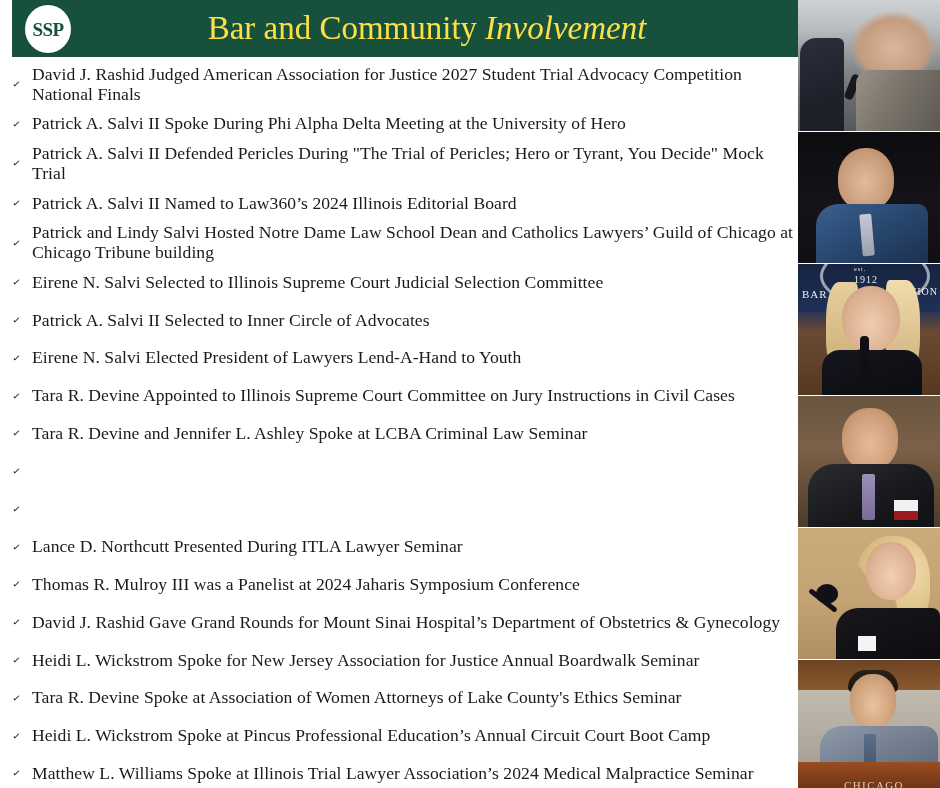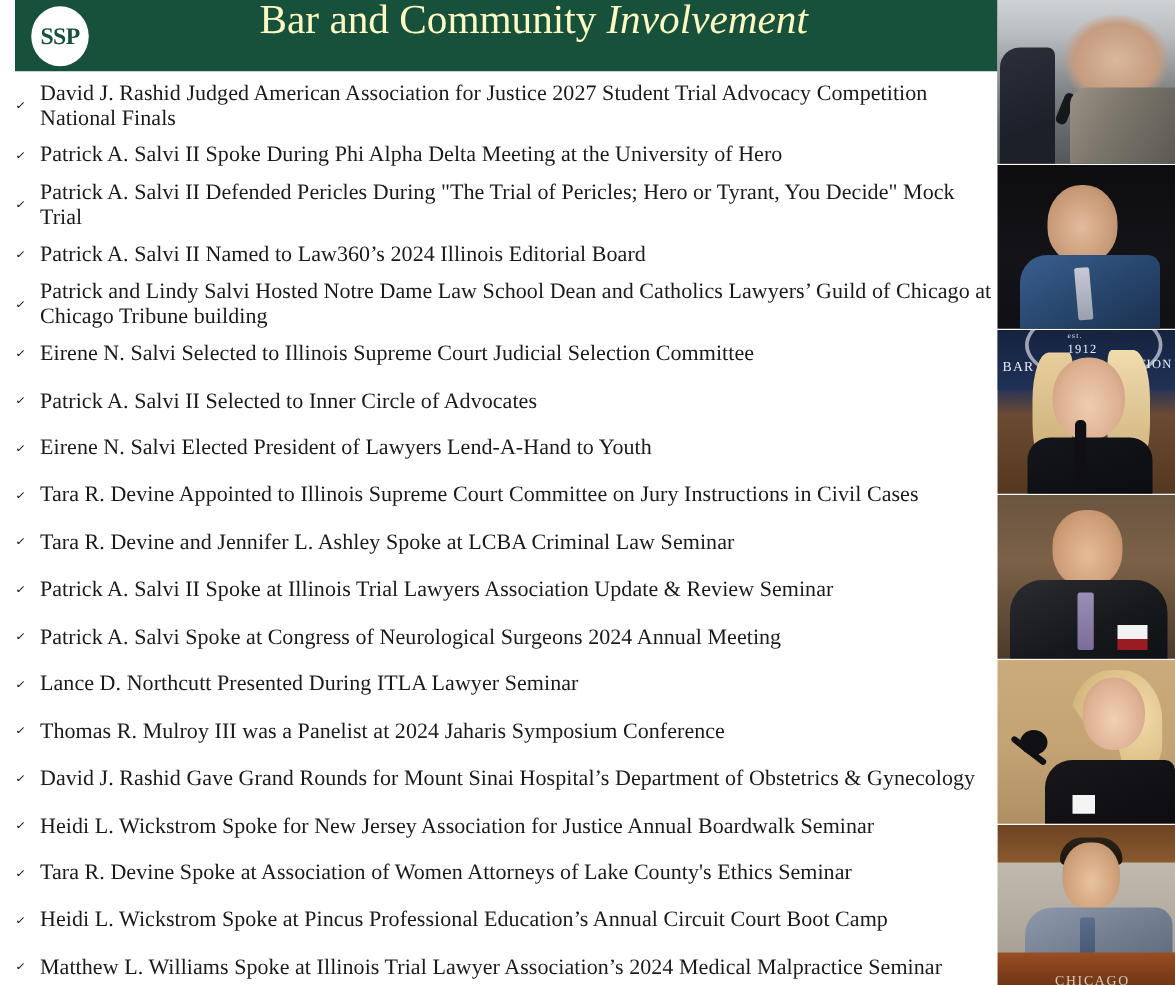--- a/index.html
+++ b/index.html
@@ -48,23 +48,23 @@
     letter-spacing: -0.5px;
     line-height: 1;
   }
   .header-title {
     position: absolute;
     left: 0;
     top: 0;
     width: 798px;
     height: 57px;
     display: flex;
-    align-items: flex-start;
+    align-items: center;
     justify-content: center;
-    color: #fef9c3;
+    color: #fde047;
     font-size: 33px;
     line-height: 1;
     white-space: nowrap;
     padding-left: 32px;
     box-sizing: border-box;
   }
   .header-title .em {
     font-style: italic;
     padding-left: 8px;
   }
@@ -348,25 +348,23 @@
       <div class="bullet-row" style="min-height: 37.7895px;">
         <span class="bullet-mark">✓</span>
         <span class="bullet-text">Tara R. Devine Appointed to Illinois Supreme Court Committee on Jury Instructions in Civil Cases</span>
       </div>
       <div class="bullet-row" style="min-height: 37.7895px;">
         <span class="bullet-mark">✓</span>
         <span class="bullet-text">Tara R. Devine and Jennifer L. Ashley Spoke at LCBA Criminal Law Seminar</span>
       </div>
       <div class="bullet-row" style="min-height: 37.7895px;">
         <span class="bullet-mark">✓</span>
-        <span class="bullet-text">Patrick A. Salvi II Spoke at Illinois Trial Lawyers Association Update &amp; Review Seminar</span>
-      </div>
-      <div class="bullet-row" style="min-height: 37.7895px;">
-        <span class="bullet-mark">✓</span>
-        <span class="bullet-text">Patrick A. Salvi Spoke at Congress of Neurological Surgeons 2024 Annual Meeting</span>
+      </div>
+      <div class="bullet-row" style="min-height: 37.7895px;">
+        <span class="bullet-mark">✓</span>
       </div>
       <div class="bullet-row" style="min-height: 37.7895px;">
         <span class="bullet-mark">✓</span>
         <span class="bullet-text">Lance D. Northcutt Presented During ITLA Lawyer Seminar</span>
       </div>
       <div class="bullet-row" style="min-height: 37.7895px;">
         <span class="bullet-mark">✓</span>
         <span class="bullet-text">Thomas R. Mulroy III was a Panelist at 2024 Jaharis Symposium Conference</span>
       </div>
       <div class="bullet-row" style="min-height: 37.7895px;">

